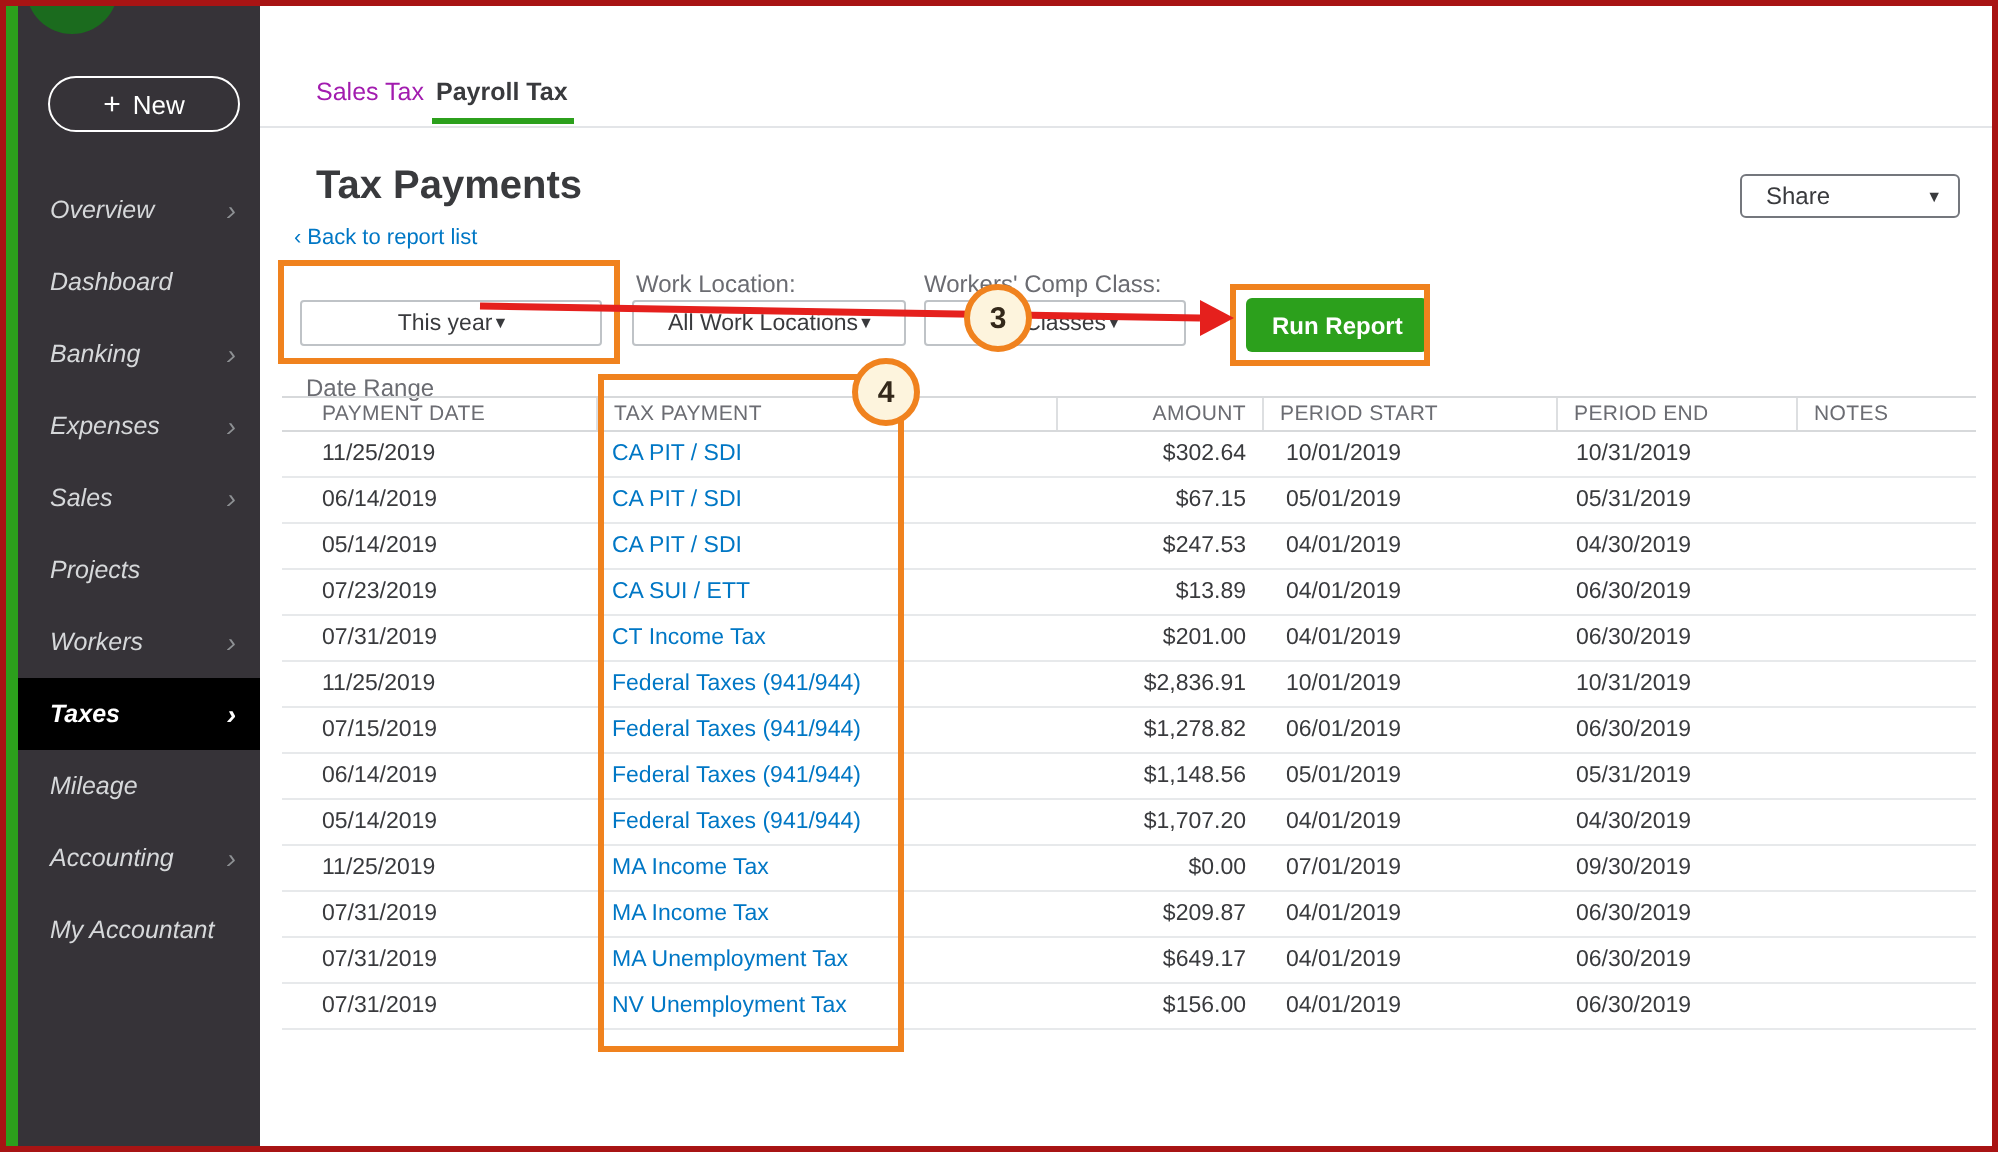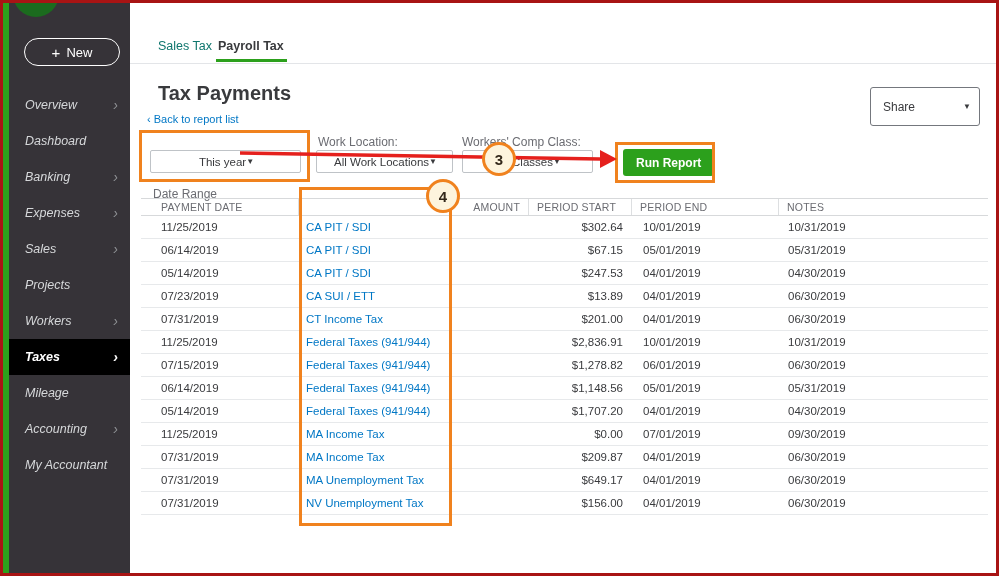--- a/index.html
+++ b/index.html
@@ -26,28 +26,28 @@
     height: 36px; display: flex; align-items: center; justify-content: space-between;
     padding: 0 12px 0 16px; color: #d6d8da; font-size: 12.5px; cursor: pointer; font-style: italic;
   }
   .nav-item .nav-chevron { color: #8e9194; font-size: 14px; line-height: 1; }
   .nav-item.active { background: #000; color: #fff; font-weight: bold; }
   .nav-item.active .nav-chevron { color: #fff; }
 
   
   .main { position: absolute; left: 127px; top: 0; right: 0; bottom: 0; background: #fff; }
   .tab { position: absolute; top: 36px; font-size: 12.5px; cursor: pointer; }
-  .tab-sales { left: 28px; color: #0f766e; }
+  .tab-sales { left: 28px; color: #a21caf; }
   .tab-payroll { left: 88px; color: #393a3d; font-weight: bold; }
   .tab-underline { position: absolute; left: 86px; top: 56px; width: 71px; height: 3px; background: var(--green, #2ca01c); }
   .tab-divider { position: absolute; left: 0; right: 0; top: 60px; height: 1px; background: #e3e5e8; }
 
   .page-title { position: absolute; left: 28px; top: 79px; font-size: 20px; color: #393a3d; }
   .share-btn {
-    position: absolute; right: 16px; top: 84px; width: 110px; height: 39px;
+    position: absolute; right: 16px; top: 84px; width: 110px; height: 22px;
     border: 1px solid #74777d; border-radius: 3px; background: #fff; color: #393a3d;
     display: flex; align-items: center; justify-content: space-between;
     padding: 0 8px 0 12px; font-size: 12px; cursor: pointer;
   }
   .caret { font-size: 8px; color: #393a3d; }
 
   .back-link { position: absolute; left: 17px; top: 110px; font-size: 11px; color: var(--blue, #0077c5); cursor: pointer; }
   .back-link .back-chevron { margin-right: 3px; }
 
   .filter-label { position: absolute; font-size: 12px; color: #6b6c72; }
@@ -195,20 +195,21 @@
     <div class="select sel-comp">
       <span>All Classes</span>
       <span class="caret">▼</span>
     </div>
 
     <button class="run-btn">Run Report</button>
 
     <div class="report-table">
       <div class="thead">
         <div class="th">PAYMENT DATE</div>
+        <div class="th">TAX PAYMENT</div>
         <div class="th th-amount">AMOUNT</div>
         <div class="th">PERIOD START</div>
         <div class="th">PERIOD END</div>
         <div class="th">NOTES</div>
       </div>
       <div>
           <div class="trow">
             <div class="tcell c-date">11/25/2019</div>
             <div class="tcell c-tax">CA PIT / SDI</div>
             <div class="tcell c-amount">$302.64</div>

